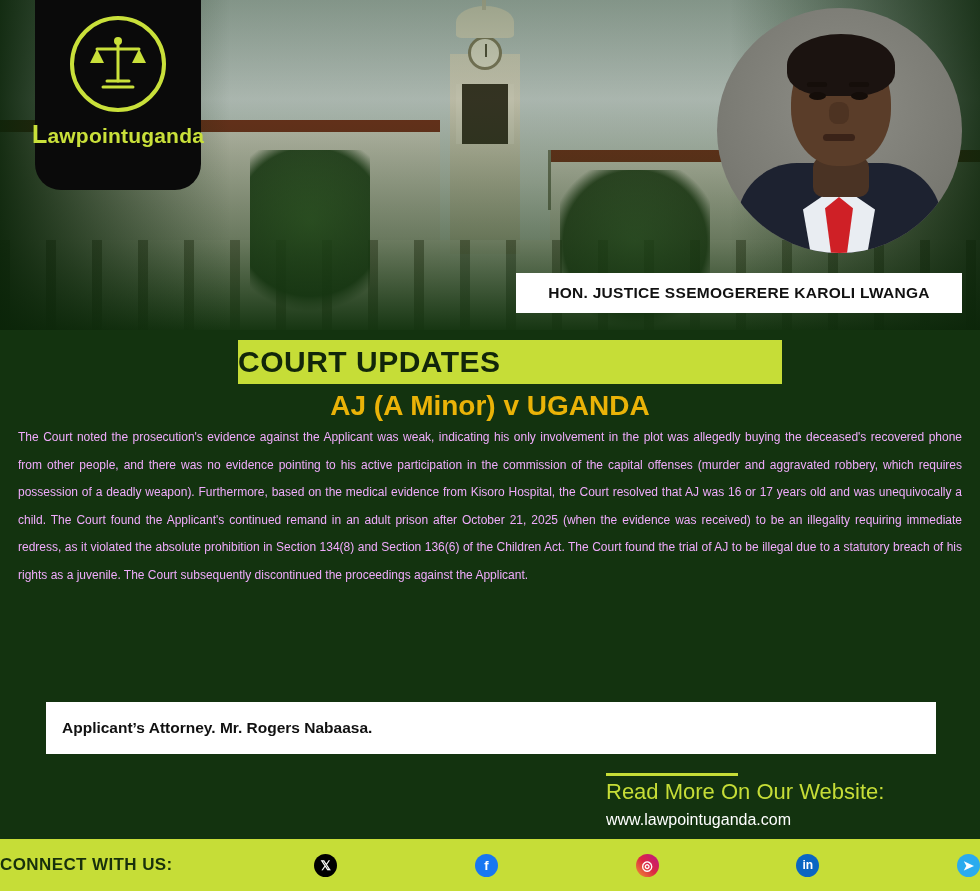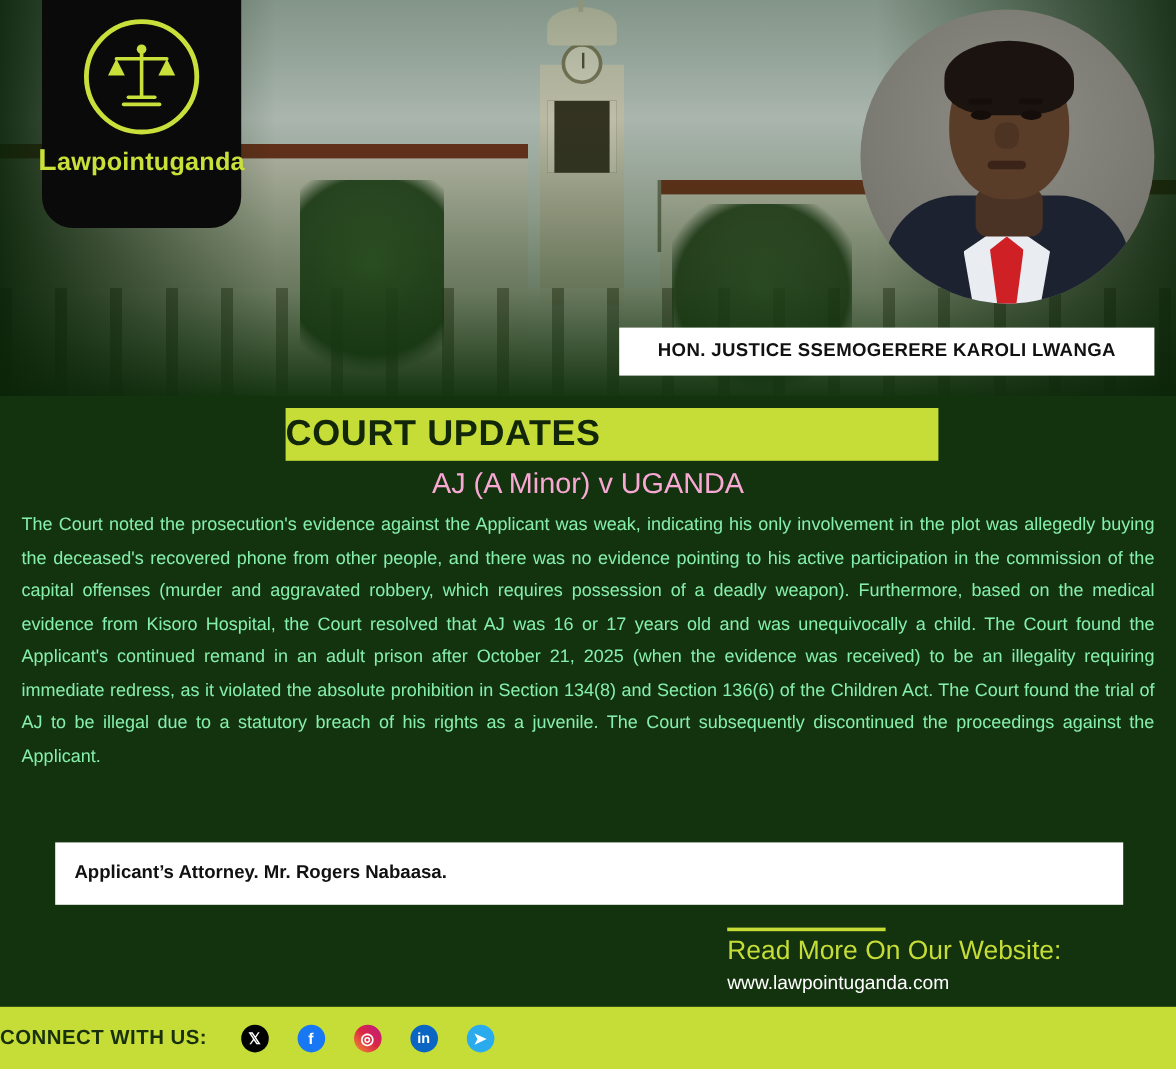--- a/index.html
+++ b/index.html
@@ -196,29 +196,29 @@
     width: 544px; height: 44px;
     background: #c6dd37;
     display: flex; align-items: center; justify-content: flex-start;
   }
   .title-chip span {
     color: #12260a; font-size: 30px; font-weight: 700; letter-spacing: .5px;
   }
   .case-title {
     position: absolute; left: 0; top: 390px; width: 980px;
     text-align: center;
-    color: #f9a8d4; font-size: 24px; font-weight: 400;
+    color: #eab308; font-size: 28px; font-weight: 700;
   }
 
   
   .body-text {
     position: absolute; left: 18px; top: 424px;
     width: 944px;
-    color: #86efac;
-    font-size: 15px;
+    color: #f0abfc;
+    font-size: 12px;
     line-height: 27.5px;
     text-align: justify;
   }
 
   
   .adv-bar {
     position: absolute; left: 46px; top: 702px;
     width: 890px; height: 52px;
     background: #ffffff;
     display: flex; align-items: center;
@@ -242,21 +242,21 @@
   .web-block {
     position: absolute; left: 606px; top: 778px; width: 360px;
   }
   .web-line1 { color: #c6dd37; font-size: 22px; line-height: 28px; }
   .web-line2 { color: #ffffff; font-size: 16px; line-height: 28px; }
 
   
   .footer {
     position: absolute; left: 0; bottom: 0; width: 980px; height: 52px;
     background: #c6dd37;
-    display: flex; align-items: center; justify-content: flex-start;
+    display: flex; align-items: center; justify-content: space-between;
     gap: 24px;
   }
   .footer-label {
     color: #18300c; font-size: 17px; font-weight: 700; letter-spacing: .4px;
     margin-right: 4px;
   }
   .soc {
     width: 23px; height: 23px; border-radius: 50%;
     display: inline-flex; align-items: center; justify-content: center;
     color: #fff; font-size: 13px; font-weight: 700;

